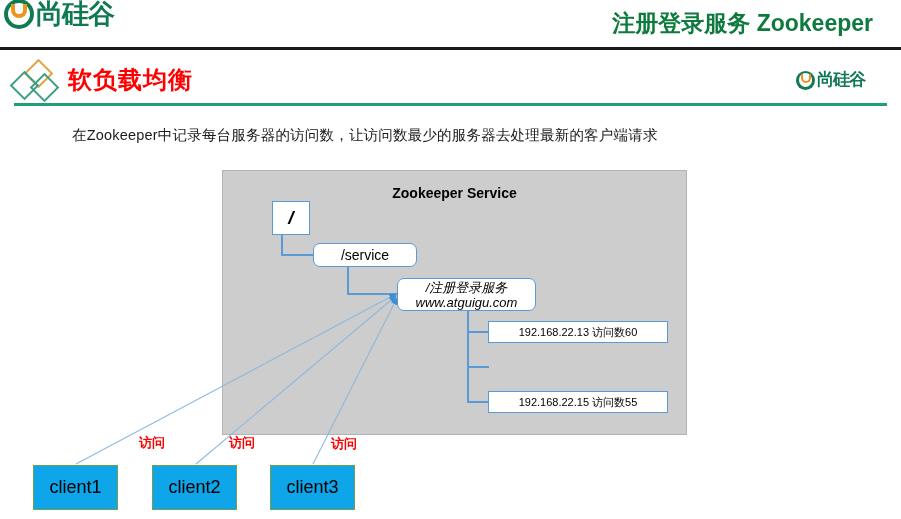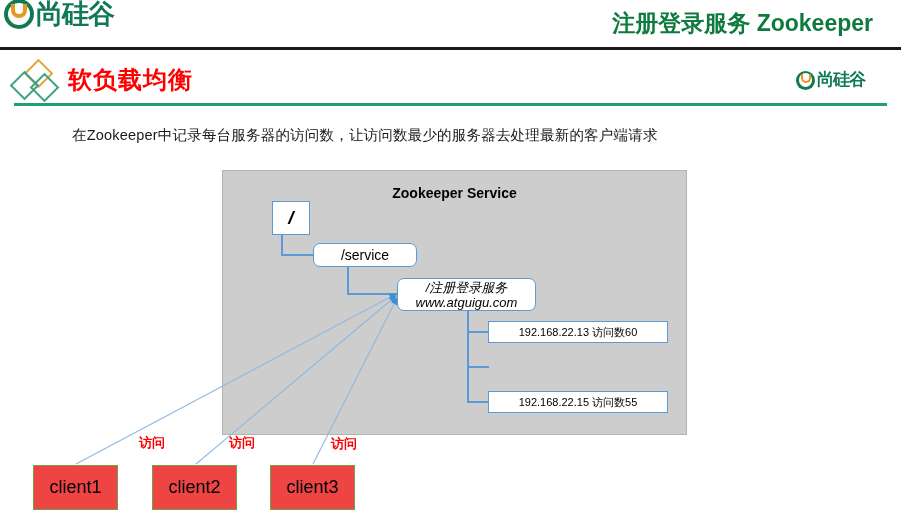--- a/index.html
+++ b/index.html
@@ -234,21 +234,21 @@
     z-index: 4;
   }
   .al1 { left: 139px; top: 434px; }
   .al2 { left: 229px; top: 434px; }
   .al3 { left: 331px; top: 435px; }
 
   .client {
     position: absolute;
     width: 85px;
     height: 45px;
-    background: #ef4444;
+    background: #0ea5e9;
     border: 1.5px solid #70a04a;
     box-sizing: border-box;
     display: flex;
     align-items: center;
     justify-content: center;
     font-size: 18px;
     color: #000000;
     z-index: 3;
   }
   .c1 { left: 33px; top: 465px; }

